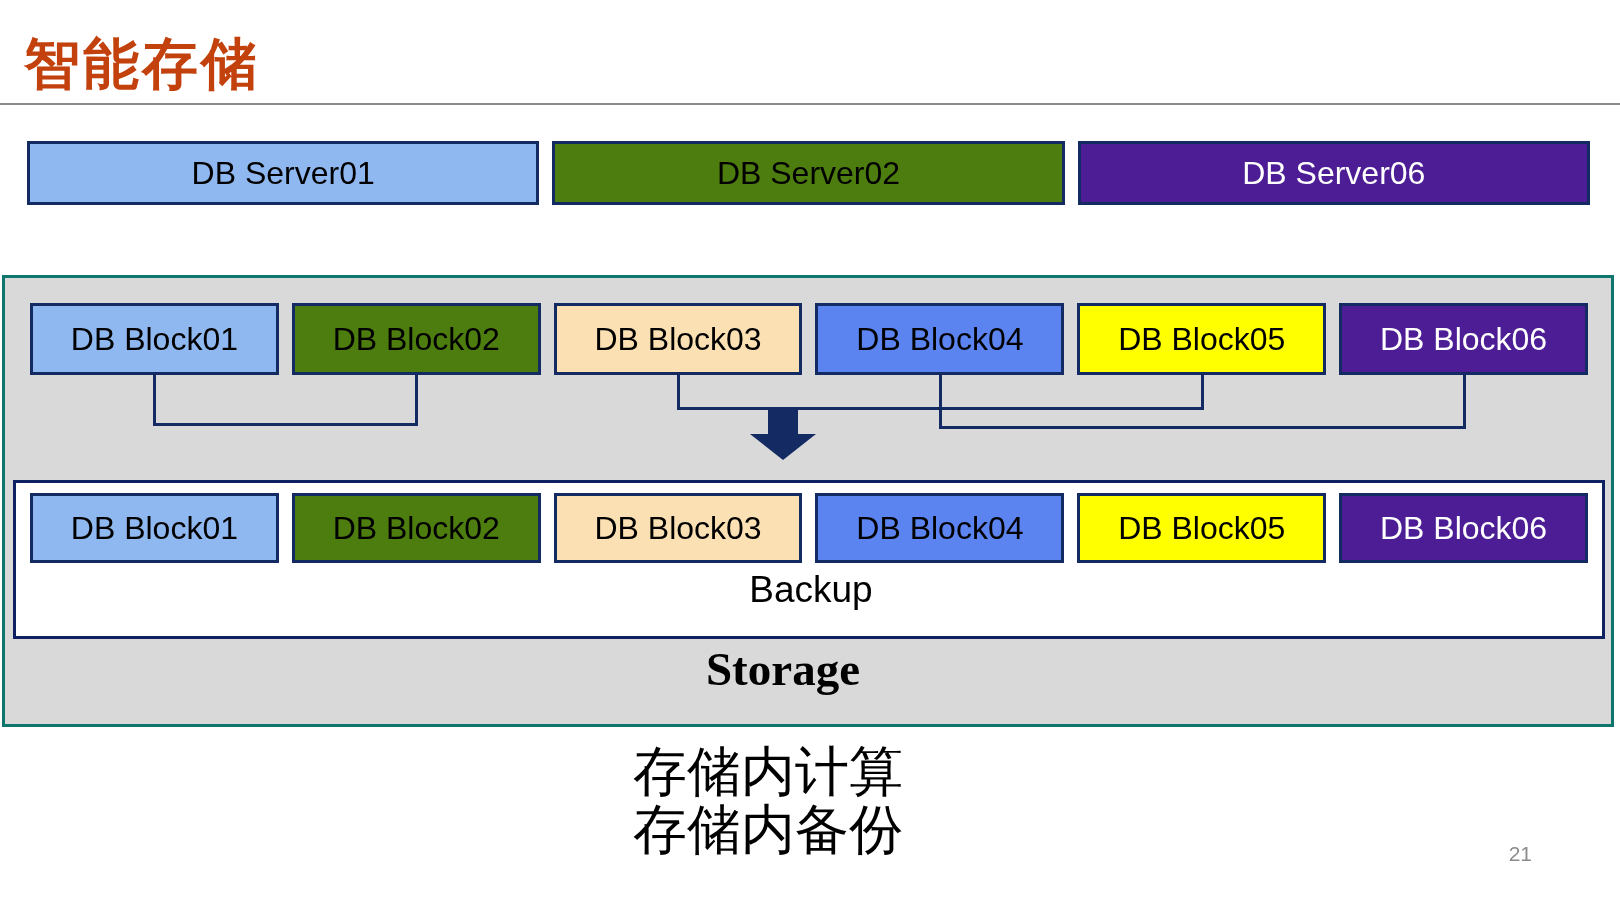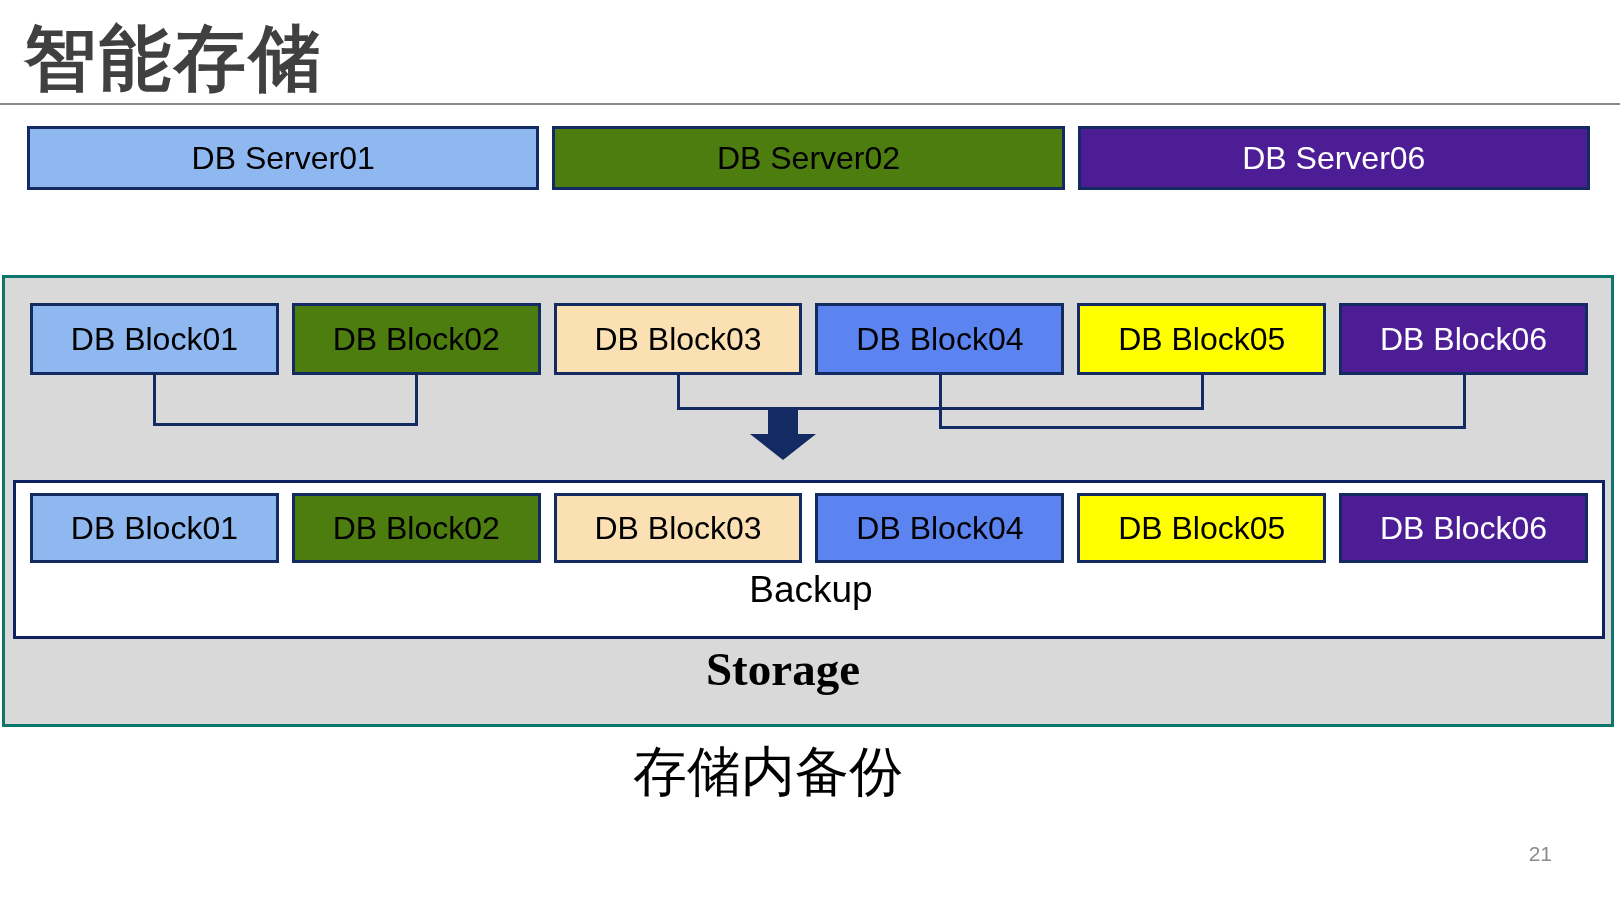--- a/index.html
+++ b/index.html
@@ -1,26 +1,26 @@
 <!DOCTYPE html>
 <html><head>
 <meta charset="utf-8">
 <style>
   html,body{margin:0;padding:0;}
   body{
     width:1620px;height:910px;position:relative;background:#ffffff;
     font-family:"Liberation Sans",sans-serif;overflow:hidden;
   }
   .title{
-    position:absolute;left:24px;top:8px;font-size:72px;font-weight:bold;
-    color:#404040;letter-spacing:3px;line-height:100px;
+    position:absolute;left:24px;top:14px;font-size:56px;font-weight:bold;
+    color:#c2410c;letter-spacing:3px;line-height:100px;
   }
   .rule{position:absolute;left:0;top:103px;width:1620px;height:2px;background:#8a8a8a;}
 
-  .server-row{position:absolute;left:27px;top:126px;width:1563px;height:64px;display:flex;gap:13px;}
+  .server-row{position:absolute;left:27px;top:141px;width:1563px;height:64px;display:flex;gap:13px;}
   .box{
     flex:1;border:3px solid #132a63;box-sizing:border-box;display:flex;
     align-items:center;justify-content:center;font-size:32px;color:#000;white-space:nowrap;
   }
   .c1{background:#90b8f0}.c2{background:#4d7c0f}.c3{background:#fae0b2}
   .c4{background:#5b84f0}.c5{background:#ffff00}.c6{background:#4c1d95;color:#ffffff}
 
   .outer{
     position:absolute;left:2px;top:275px;width:1612px;height:452px;
     background:#d9d9d9;border:3px solid #0f766e;box-sizing:border-box;
@@ -44,21 +44,21 @@
     position:absolute;left:0;top:86px;width:1534px;text-align:center;
     font-size:37px;color:#000;margin-left:28px;
   }
   .storage{
     position:absolute;left:0;top:364px;width:1556px;text-align:center;
     font-size:47px;font-weight:bold;color:#000;font-family:Liberation Serif, serif;
   }
   .caption{
     position:absolute;left:633px;top:742px;font-size:54px;color:#000;line-height:58px;
   }
-  .pagenum{position:absolute;top:842px;right:68px;font-size:21px;color:#8c8c8c;}
+  .pagenum{position:absolute;top:842px;right:88px;font-size:21px;color:#8c8c8c;}
 </style>
 </head>
 <body>
 
 <div class="title">智能存储</div>
 <div class="rule"></div>
 
 <div class="server-row">
   <div class="box c1">DB Server01</div>
   <div class="box c2">DB Server02</div>
@@ -100,16 +100,17 @@
       <div class="box c5">DB Block05</div>
       <div class="box c6">DB Block06</div>
     </div>
     <div class="backup">Backup</div>
   </div>
 
   <div class="storage">Storage</div>
 </div>
 
 <div class="caption">
+  <div>存储内计算</div>
   <div>存储内备份</div>
 </div>
 
 <div class="pagenum">21</div>
 
 </body></html>

